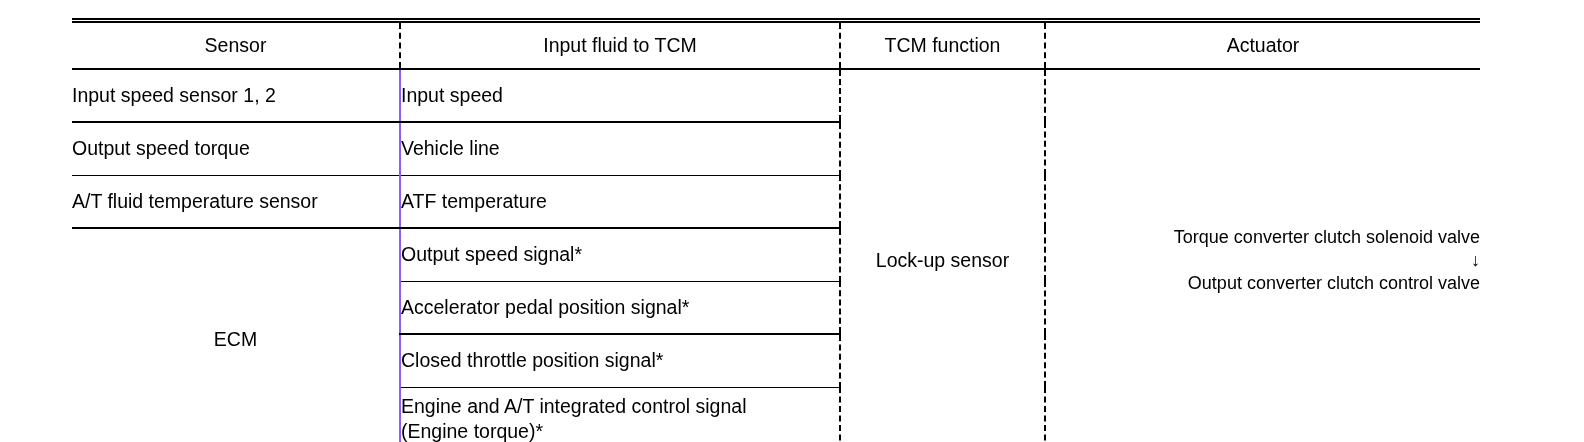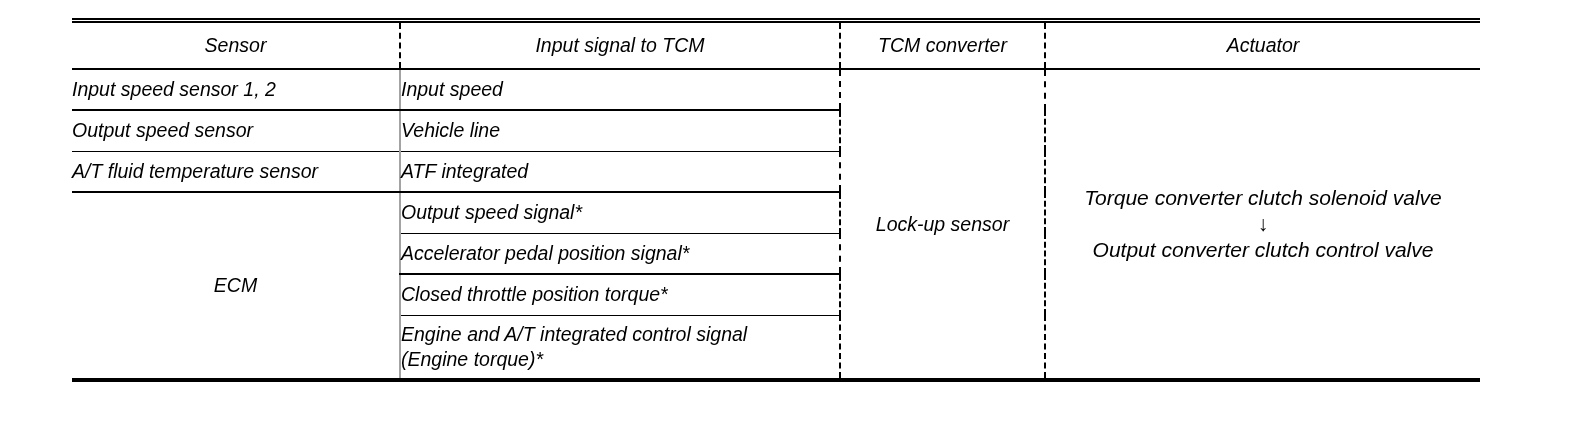--- a/index.html
+++ b/index.html
@@ -53,72 +53,72 @@
     line-height: 1.28;
   }
 
   table.spec td,
   table.spec th {
     padding: 0;
     margin: 3px;
     font-weight: normal;
     vertical-align: middle;
     box-sizing: border-box;
-    font-style: italic;
   }
 
   
   col.c1 { width: 328px; }
   col.c2 { width: 440px; }
   col.c3 { width: 205px; }
   col.c4 { width: 435px; }
 
   
   .vsep {
-    border-left: 2px solid #a3a3a3;
+    border-left: 2px solid #8b5cf6;
   }
   .vsep-dash {
     border-left: 2px dashed #000;
   }
 
   
   .hline-thin  { border-bottom: 2px solid #000; }
   .hline-light { border-bottom: 1.5px solid #000; }
 
   th.head {
     height: 46px;
     text-align: center;
     border-bottom: 2px solid #000;
   }
 
   td.cell {
-    height: 41px;
+    height: 53px;
     text-align: left;
     padding-left: 14px;
   }
   td.cell.tall {
     height: 63px;
   }
 
   td.ecm {
     text-align: center;
     padding-left: 18px;
     vertical-align: middle;
   }
 
   td.actuator {
     text-align: center;
     padding-left: 0;
     line-height: 1.55;
   }
   .arrow-line {
     display: block;
-    font-size: 21px;
+    font-size: 18px;
     line-height: 1.0;
     padding: 2px 0 3px 0;
+    text-align: right;
   }
 
   
   .footnote {
     position: absolute;
     left: 72px;
     top: 396px;
     font-size: 19.5px;
     white-space: nowrap;
   }
@@ -136,61 +136,61 @@
       <colgroup>
         <col class="c1">
           <col class="c2">
           <col class="c3">
           <col class="c4">
       </colgroup>
 
       <thead>
         <tr>
           <th class="head">Sensor</th>
-          <th class="head vsep-dash">Input signal to TCM</th>
-          <th class="head vsep-dash">TCM converter</th>
+          <th class="head vsep-dash">Input fluid to TCM</th>
+          <th class="head vsep-dash">TCM function</th>
           <th class="head vsep-dash">Actuator</th>
         </tr>
       </thead>
 
       <tbody>
         <tr>
           <td class="cell hline-thin">Input speed sensor 1, 2</td>
           <td class="cell hline-thin vsep">Input speed</td>
           <td class="vsep-dash" rowspan="7">
             <div class="center" style="text-align:center;">Lock-up sensor</div>
           </td>
           <td class="vsep-dash actuator" rowspan="7">
             <span class="arrow-line">Torque converter clutch solenoid valve</span>
             <span class="arrow-line">↓</span>
             <span class="arrow-line">Output converter clutch control valve</span>
           </td>
         </tr>
 
         <tr>
-          <td class="cell hline-light">Output speed sensor</td>
+          <td class="cell hline-light">Output speed torque</td>
           <td class="cell hline-light vsep">Vehicle line</td>
         </tr>
 
         <tr>
           <td class="cell hline-thin">A/T fluid temperature sensor</td>
-          <td class="cell hline-thin vsep">ATF integrated</td>
+          <td class="cell hline-thin vsep">ATF temperature</td>
         </tr>
 
         <tr>
           <td class="ecm" rowspan="4">ECM</td>
           <td class="cell hline-light vsep">Output speed signal*</td>
         </tr>
 
         <tr>
           <td class="cell hline-thin vsep">Accelerator pedal position signal*</td>
         </tr>
 
         <tr>
-          <td class="cell hline-light vsep">Closed throttle position torque*</td>
+          <td class="cell hline-light vsep">Closed throttle position signal*</td>
         </tr>
 
         <tr>
           <td class="cell tall vsep" style="white-space: pre-line;">Engine and A/T integrated control signal
 (Engine torque)*</td>
         </tr>
       </tbody>
     </table>
 
     <div class="rule-heavy"></div>

